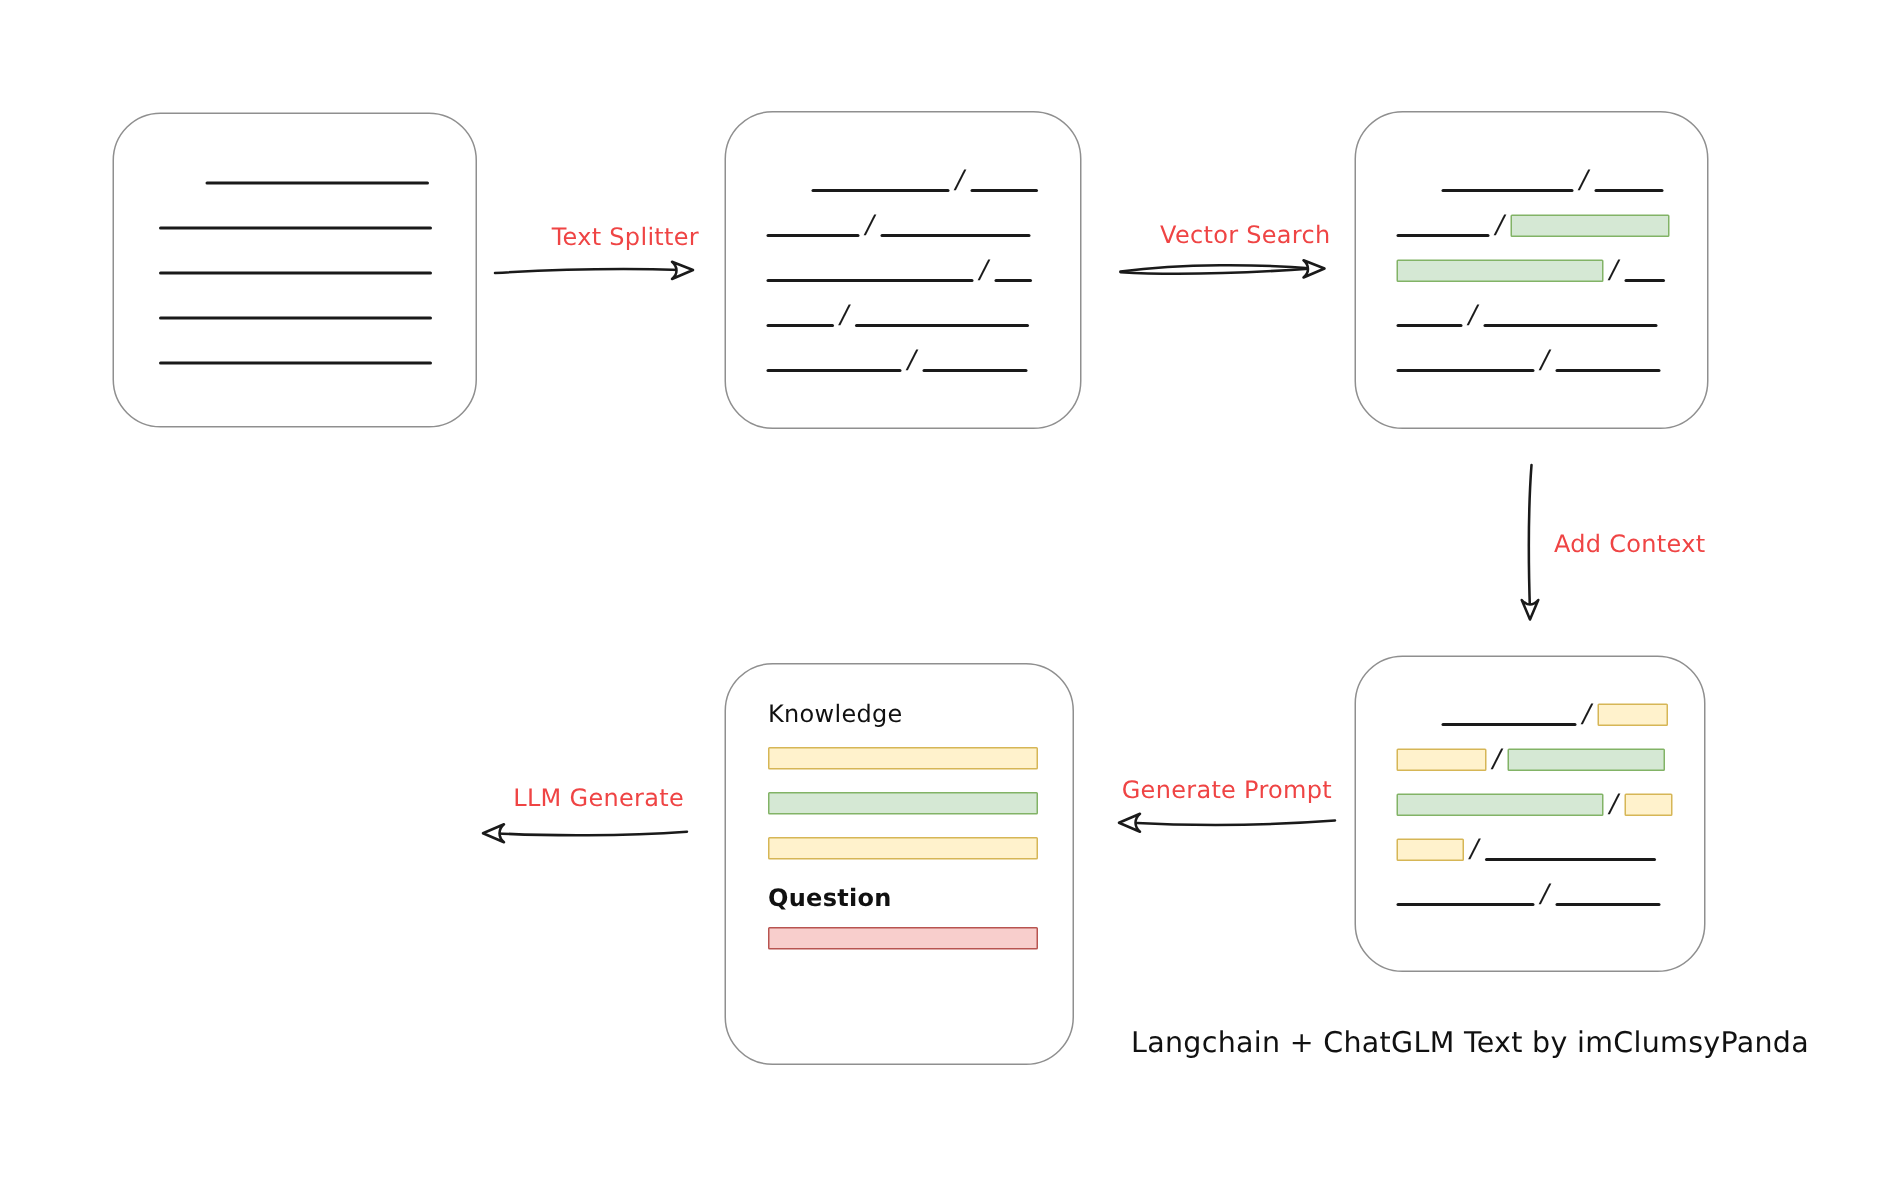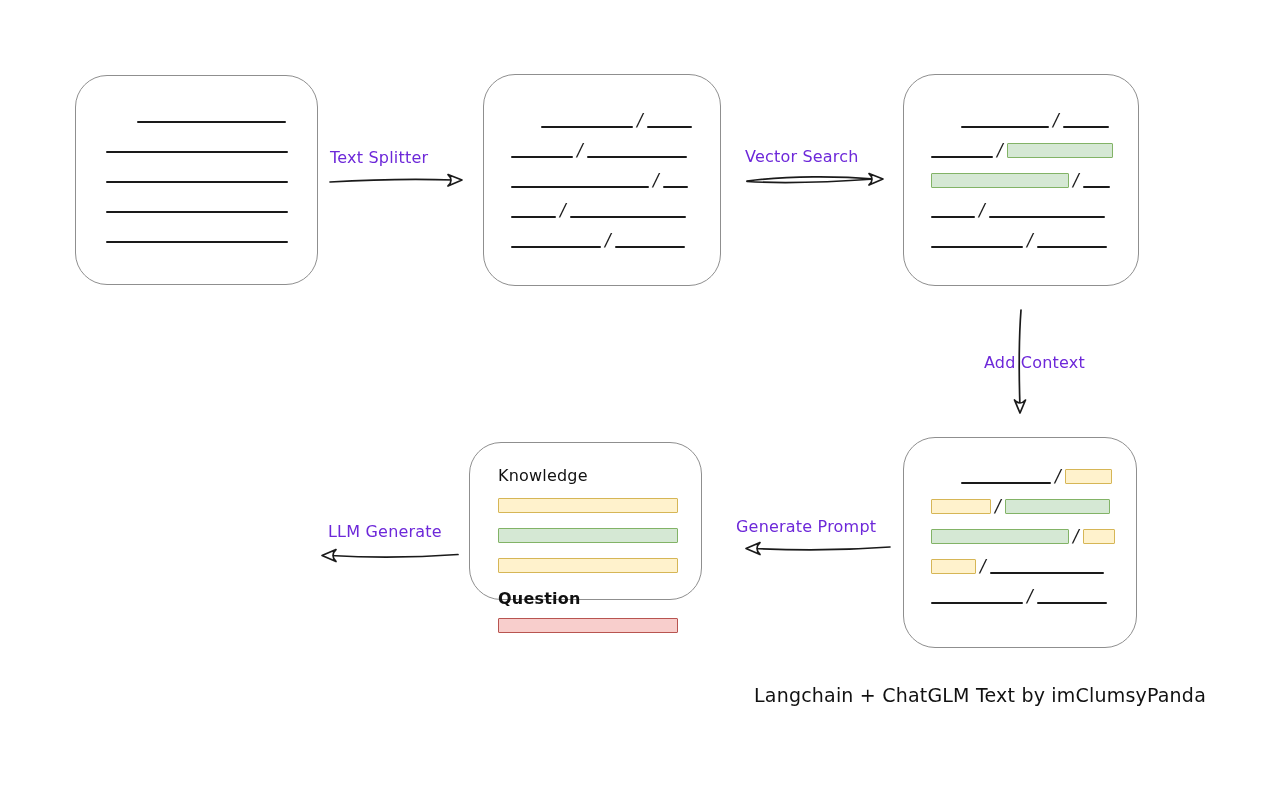--- a/index.html
+++ b/index.html
@@ -16,41 +16,41 @@
   .dbox{
     position:absolute;
     border:1.5px solid var(--box-border);
     border-radius:32px;
     background:#fff;
   }
   .box-document{left:75px;top:75px;width:243px;height:210px;padding:30px 0 0 30px;}
   .box-chunks{left:483px;top:74px;width:238px;height:212px;padding:36px 0 0 27px;}
   .box-search{left:903px;top:74px;width:236px;height:212px;padding:36px 0 0 27px;}
   .box-context{left:903px;top:437px;width:234px;height:211px;padding:29px 0 0 27px;}
-  .box-prompt{left:469px;top:442px;width:233px;height:158px;padding:23px 0 0 28px;}
+  .box-prompt{left:483px;top:442px;width:233px;height:268px;padding:23px 0 0 28px;}
   .box-answer{left:75px;top:443px;width:237px;height:209px;padding:23px 0 0 30px;}
 
   .row{display:flex;align-items:flex-end;height:17px;margin-bottom:13px;}
   .ln{height:2px;background:var(--line);border-radius:1px;}
   .sp{height:1px;}
   .bar{height:15px;border:1px solid;border-radius:1px;}
   .bar.green{background:var(--green-fill);border-color:var(--green-border);}
   .bar.yellow{background:var(--yellow-fill);border-color:var(--yellow-border);}
   .bar.red{background:var(--red-fill);border-color:var(--red-border);}
   .slash{font-size:17px;line-height:15px;margin:0 4px;color:var(--line);font-style:italic;}
 
   .box-label{font-size:16px;letter-spacing:.2px;color:#111;}
   .prompt-rows-knowledge{margin-top:11px;}
   .question-label{margin-top:16px;font-weight:bold;}
   .prompt-rows-question{margin-top:8px;}
   .answer-rows{margin-top:18px;}
 
   .arrow-label{
-    position:absolute;font-size:16px;color:#6d28d9;
-    text-align:left;white-space:nowrap;letter-spacing:.2px;
+    position:absolute;font-size:16px;color:#ef4444;
+    text-align:right;white-space:nowrap;letter-spacing:.2px;
   }
   .arrow-svg{position:absolute;overflow:visible;}
   .arrow-svg path{stroke:#1a1a1a;stroke-width:1.7;fill:none;stroke-linecap:round;stroke-linejoin:round;}
   .arrow-svg path.head{fill:#ffffff;}
 
   .caption{
     position:absolute;left:750px;top:684px;width:460px;
     text-align:center;font-size:19px;color:#111;letter-spacing:.2px;
   }
 </style>
@@ -201,21 +201,21 @@
     <path class="head" d="M120 4.5 L134 10 L120 16 C 124 12.5, 124 8, 120 4.5 Z"></path>
   </svg>
 
   <div class="arrow-label" style="left:745px;top:147px;width:142px;">Vector Search</div>
   <svg class="arrow-svg" style="left:744px;top:168px;" width="145" height="24" viewBox="0 0 145 24">
     <path d="M3 13 C 45 7.5, 95 8, 131 11"></path>
     <path d="M3 13.5 C 45 16, 95 13.5, 131 11"></path>
     <path class="head" d="M125 5.5 L139 11 L125 17 C 129 13.5, 129 9, 125 5.5 Z"></path>
   </svg>
 
-  <div class="arrow-label" style="left:984px;top:353px;">Add Context</div>
+  <div class="arrow-label" style="left:1036px;top:353px;">Add Context</div>
   <svg class="arrow-svg" style="left:1009px;top:308px;" width="22" height="112" viewBox="0 0 22 112">
     <path d="M12 2 C 9.5 35, 10 70, 11 100"></path>
     <path class="head" d="M5.5 92 L11 105 L16.5 92 C 13 96, 9 96, 5.5 92 Z"></path>
   </svg>
 
   <div class="arrow-label" style="left:736px;top:517px;width:152px;">Generate Prompt</div>
   <svg class="arrow-svg" style="left:738px;top:538px;" width="155" height="22" viewBox="0 0 155 22">
     <path d="M152 9 C 105 12.5, 55 12.5, 16 10.5"></path>
     <path class="head" d="M22 4.5 L8 10.5 L22 16.5 C 18 13, 18 8, 22 4.5 Z"></path>
   </svg>

